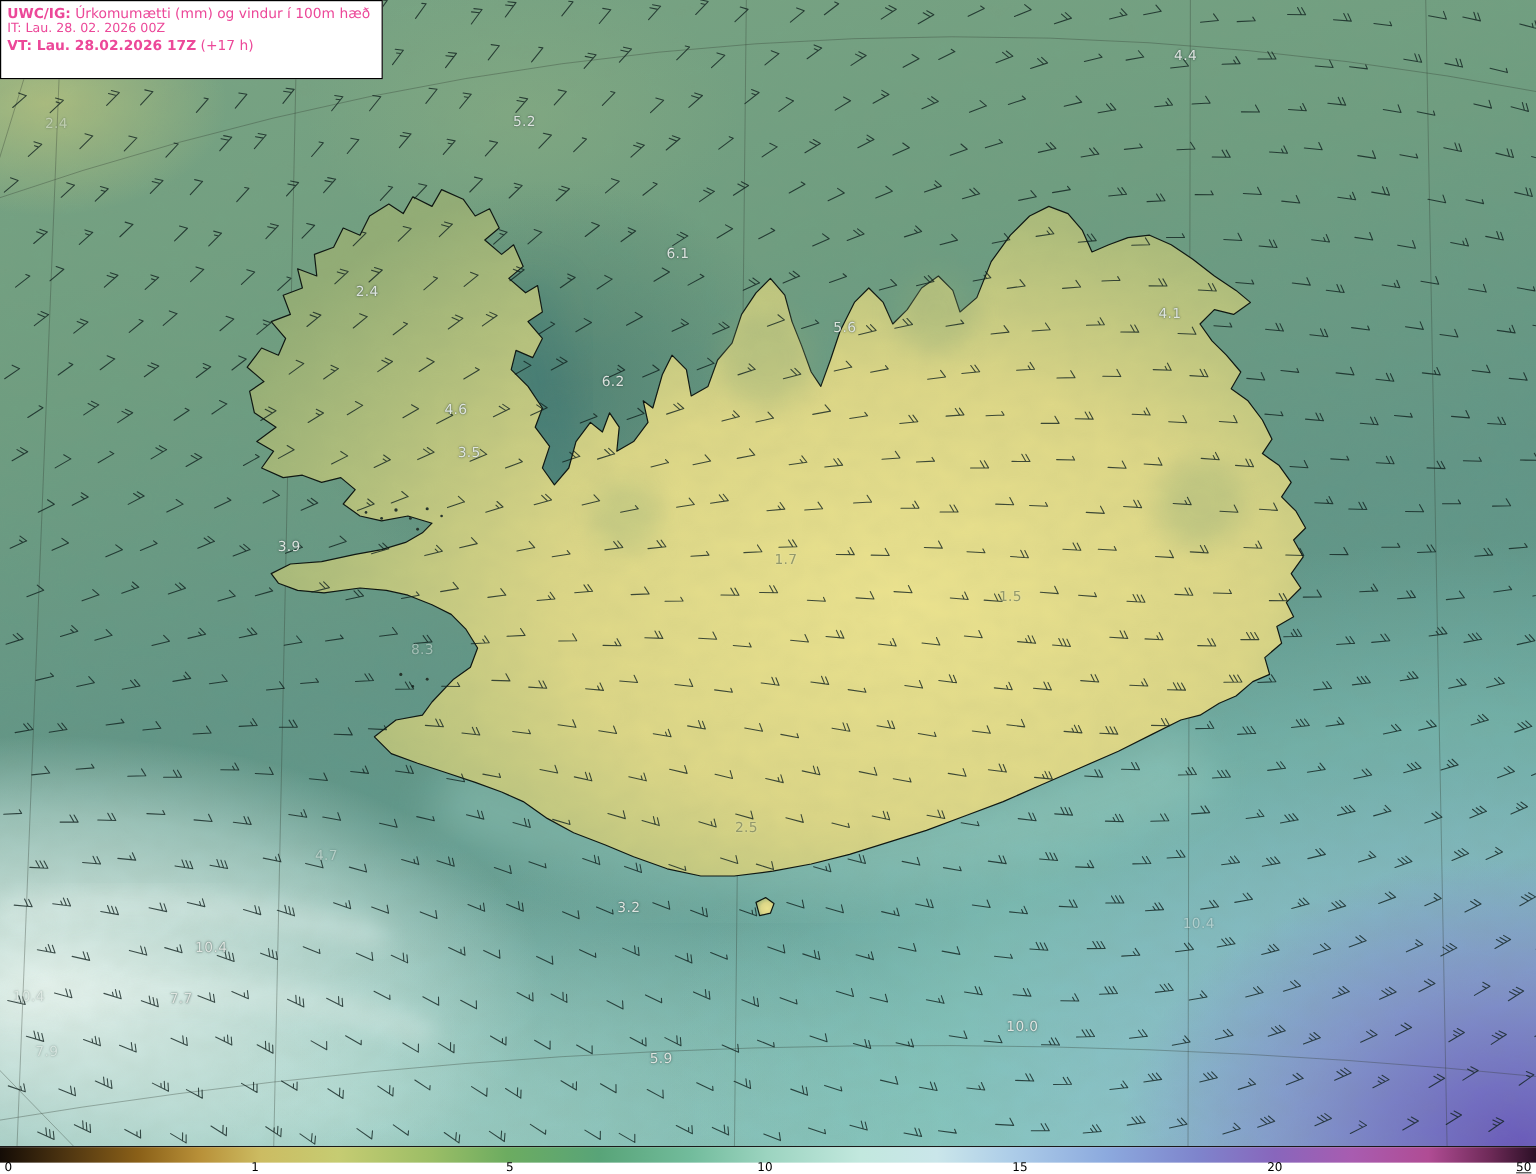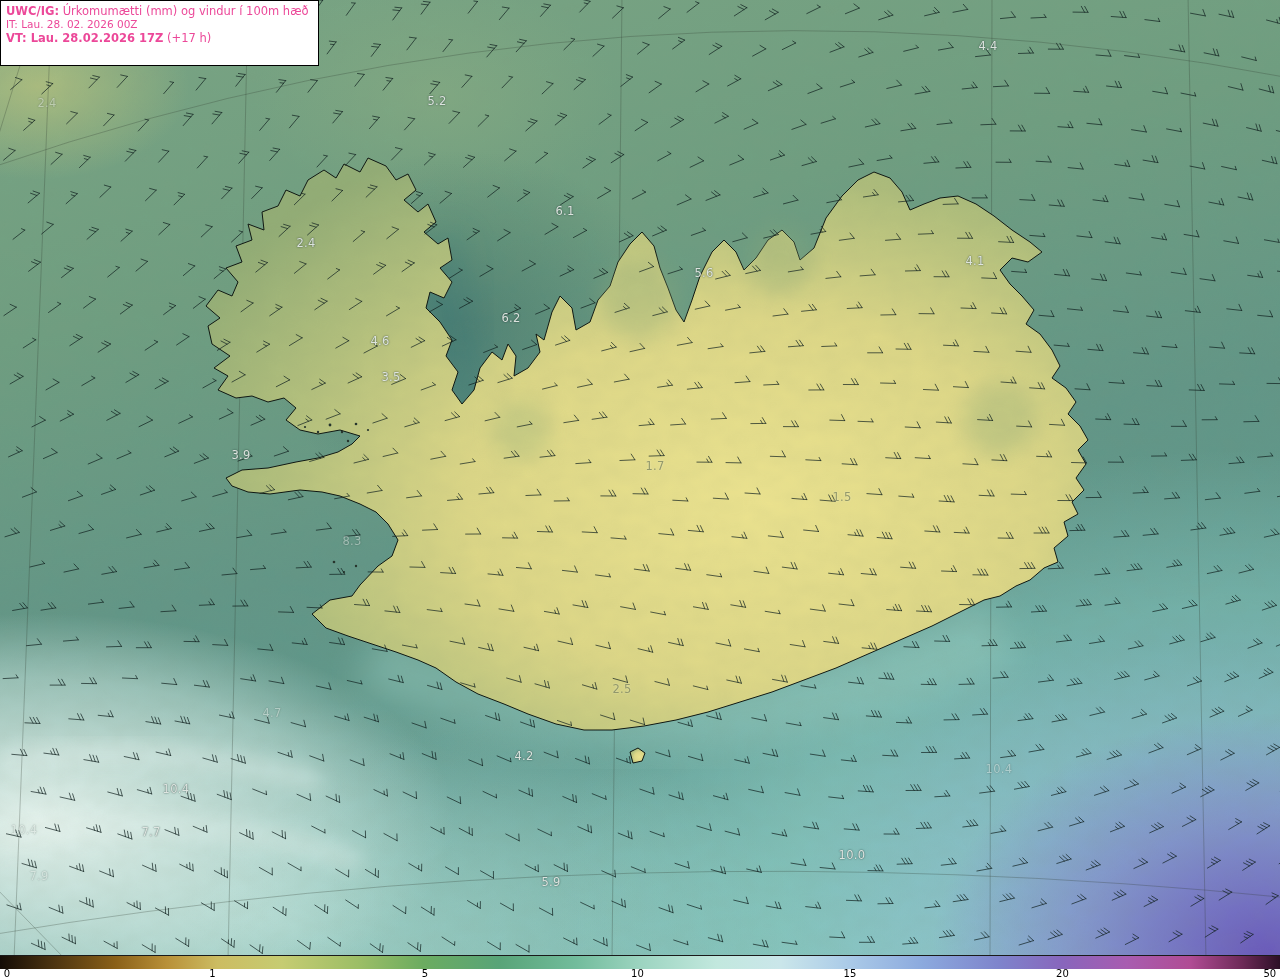--- a/index.html
+++ b/index.html
@@ -142,21 +142,21 @@
         <div class="clabel" style="left: 975px; top: 261px;">4.1</div>
         <div class="clabel" style="left: 511px; top: 318px;">6.2</div>
         <div class="clabel" style="left: 380px; top: 341px;">4.6</div>
         <div class="clabel" style="left: 391px; top: 377px;">3.5</div>
         <div class="clabel" style="left: 241px; top: 455px;">3.9</div>
         <div class="clabel dim" style="left: 352px; top: 541px;">8.3</div>
         <div class="clabel land" style="left: 655px; top: 466px;">1.7</div>
         <div class="clabel land" style="left: 842px; top: 497px;">1.5</div>
         <div class="clabel land" style="left: 622px; top: 689px;">2.5</div>
         <div class="clabel dim" style="left: 272px; top: 713px;">4.7</div>
-        <div class="clabel" style="left: 524px; top: 756px;">4.2</div>
+        <div class="clabel" style="left: 524px; top: 756px;">3.2</div>
         <div class="clabel dim" style="left: 999px; top: 769px;">10.4</div>
         <div class="clabel" style="left: 176px; top: 789px;">10.4</div>
         <div class="clabel dim" style="left: 24px; top: 830px;">10.4</div>
         <div class="clabel" style="left: 151px; top: 832px;">7.7</div>
         <div class="clabel" style="left: 551px; top: 846px; margin-top: 36px;">5.9</div>
         <div class="clabel" style="left: 852px; top: 855px;">10.0</div>
         <div class="clabel dim" style="left: 14px; top: 876px; margin-left: 25px;">7.9</div>
       </div>
 
     <div id="titlebox">

